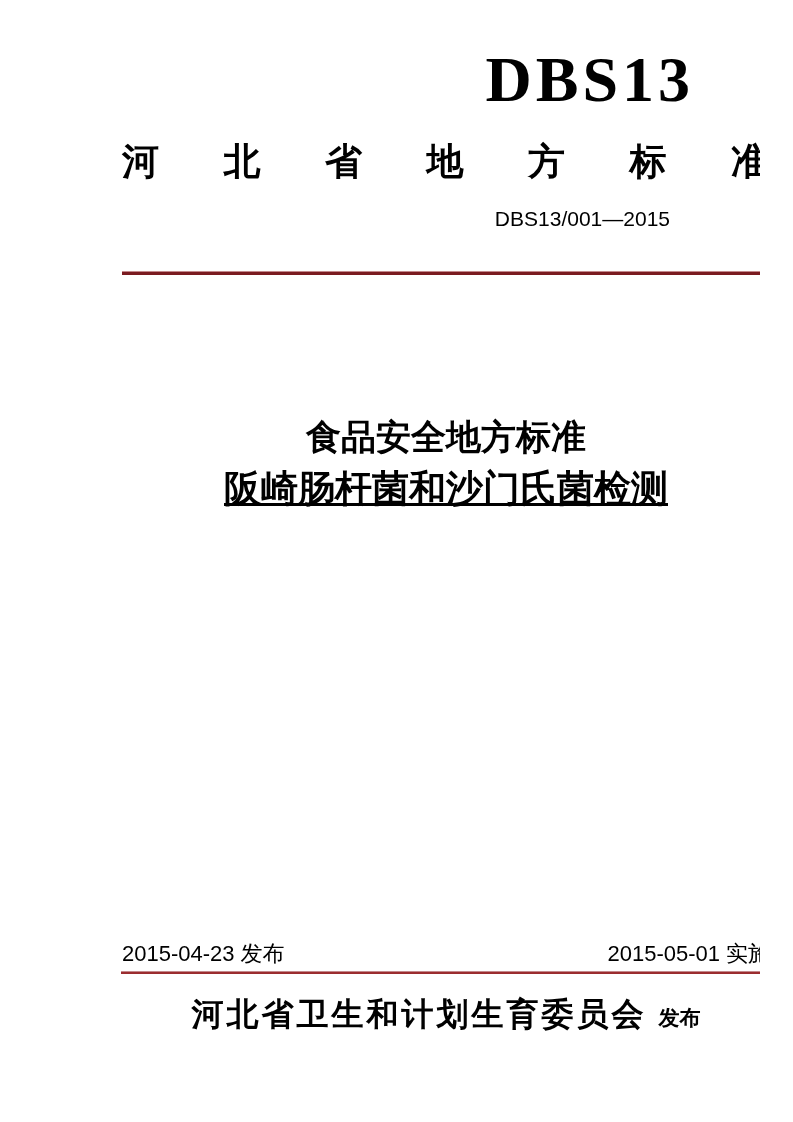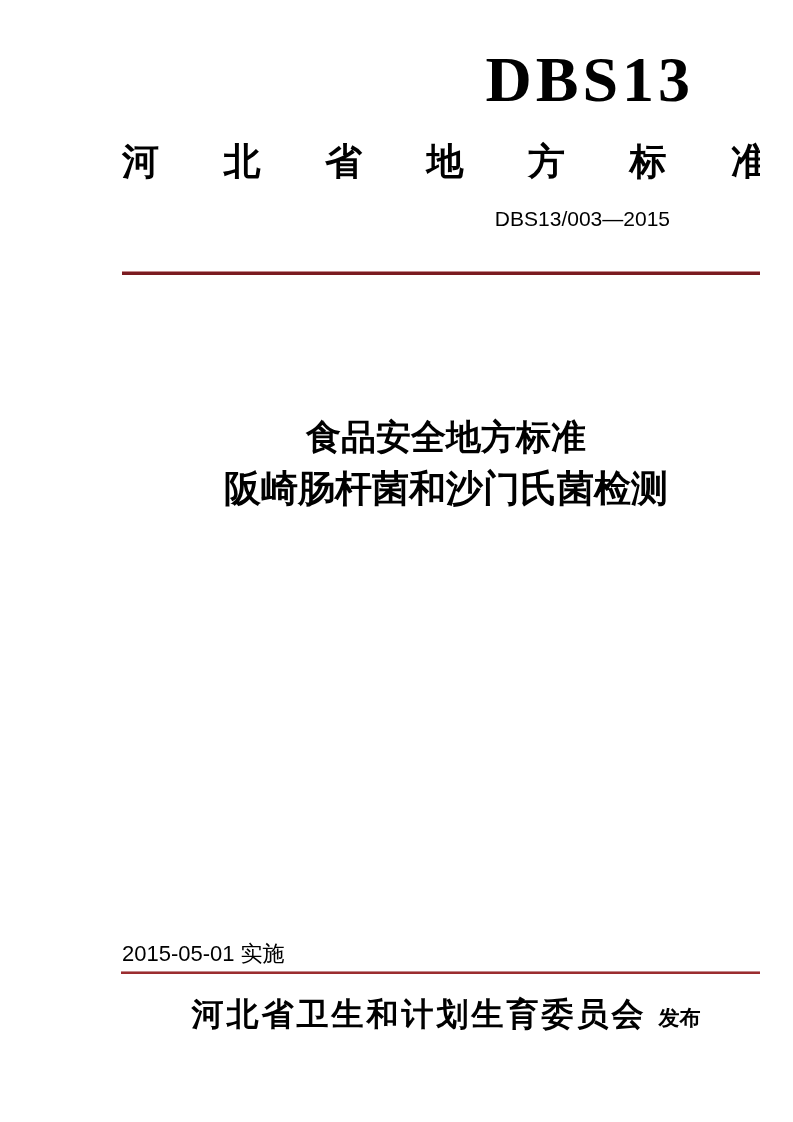--- a/index.html
+++ b/index.html
@@ -79,20 +79,21 @@
   }
   .title-line1 {
     font-size: 35px;
     line-height: 1.3;
     text-align: center;
   }
   .title-line2 {
     font-size: 37px;
     line-height: 1.3;
     margin-top: 5px;
+    text-decoration: underline;
   }
 
   
   .date-row {
     position: absolute;
     top: 941px;
     left: 89px;
     width: 648px;
     display: flex;
     justify-content: space-between;
@@ -151,30 +152,33 @@
   <div class="std-name">
       <span>河</span>
       <span>北</span>
       <span>省</span>
       <span>地</span>
       <span>方</span>
       <span>标</span>
       <span>准</span>
     </div>
 
-  <div class="std-number">DBS13/003—2015</div>
+  <div class="std-number">DBS13/001—2015</div>
 
   <div class="rule-top"></div>
 
   <div class="title-block">
     <div class="title-line1">食品安全地方标准</div>
     <div class="title-line2">阪崎肠杆菌和沙门氏菌检测</div>
   </div>
 
   <div class="date-row">
+    <div>
+      <span class="date-num">2015-04-23</span><span class="date-label">发布</span>
+    </div>
     <div>
       <span class="date-num">2015-05-01</span><span class="date-label">实施</span>
     </div>
   </div>
 
   <div class="rule-bottom"></div>
 
   <div class="publisher-row">
     <span class="publisher-name">河北省卫生和计划生育委员会</span><span class="publisher-suffix">发布</span>
   </div>

